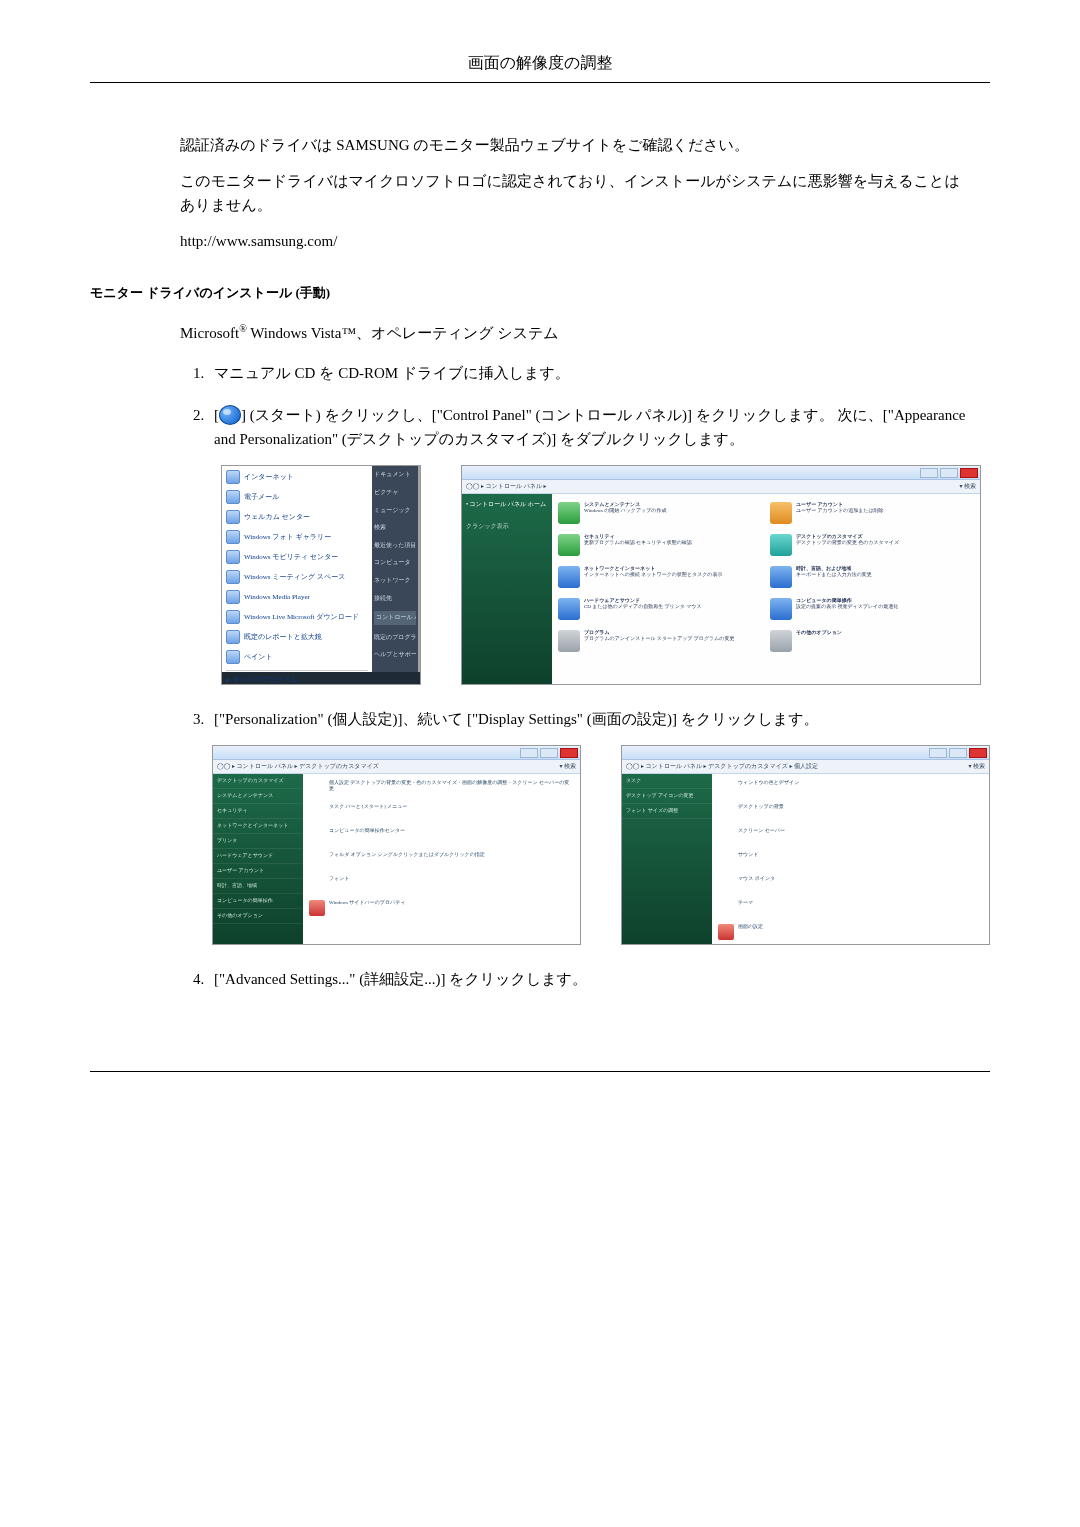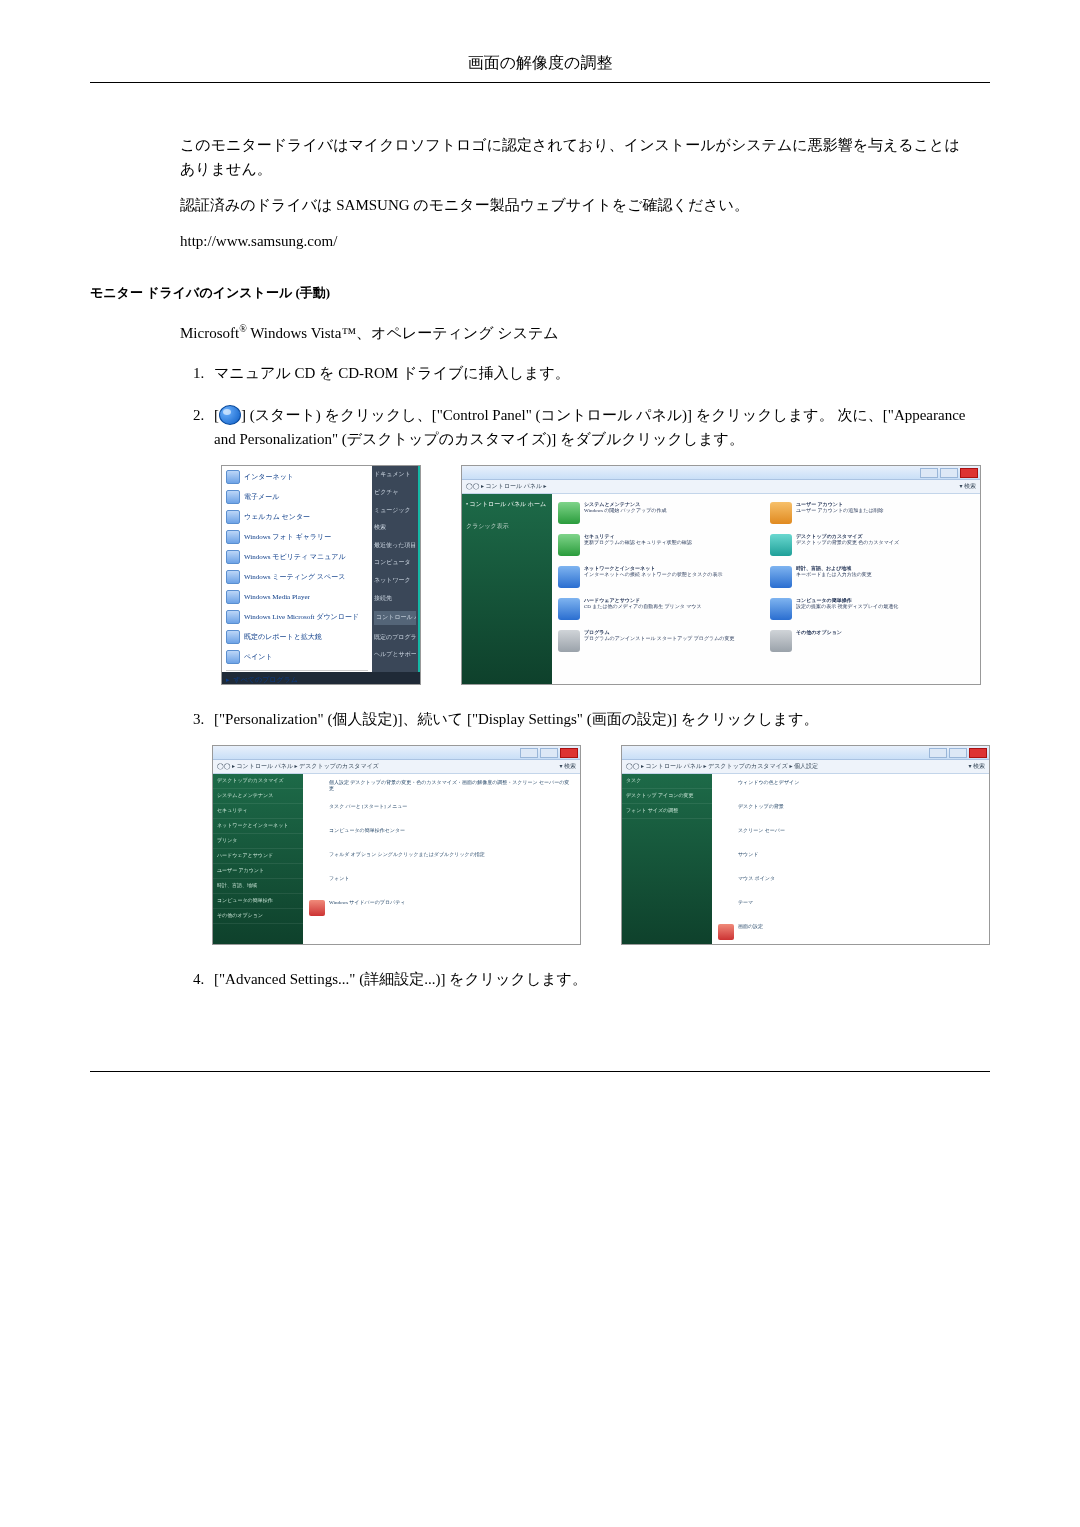--- a/index.html
+++ b/index.html
@@ -90,21 +90,21 @@
     border-radius: 50%;
   }
   .figure-row {
     display: flex;
     gap: 12px;
     justify-content: center;
     margin: 14px 0 22px -30px;
   }
   .fig {
     border: 1px solid #999;
-    background: #14b8a6;
+    background: #a3a3a3;
     position: relative;
     overflow: hidden;
     margin-left: 28px;
   }
   .fig.small { width: 200px; height: 220px; }
   .fig.wide  { width: 520px; height: 220px; }
   .fig.flat  { width: 390px; height: 200px; }
   
   .win-titlebar {
     height: 14px;
@@ -149,22 +149,22 @@
   hr.footer-rule{ border:none; border-top:1px solid #000; margin-top:80px;}
 </style>
 </head>
 <body>
 
 <div class="page">
 
   <div class="header-title">画面の解像度の調整</div>
 
   <div class="note-block">
+    <p class="note-text">認証済みのドライバは SAMSUNG のモニター製品ウェブサイトをご確認ください。</p>
     <p class="note-text">このモニタードライバはマイクロソフトロゴに認定されており、インストールがシステムに悪影響を与えることはありません。</p>
-    <p class="note-text">認証済みのドライバは SAMSUNG のモニター製品ウェブサイトをご確認ください。</p>
     <p class="note-text">http://www.samsung.com/</p>
   </div>
 
   <div class="section-title">モニター ドライバのインストール (手動)</div>
 
   <p class="os-line">
     <span>Microsoft</span><sup>®</sup><span> Windows Vista™、オペレーティング システム</span>
   </p>
 
   <ol class="steps">
@@ -188,21 +188,21 @@
             <div class="item">
                 <span class="ic"></span>
                 <span>ウェルカム センター</span>
               </div>
             <div class="item">
                 <span class="ic"></span>
                 <span>Windows フォト ギャラリー</span>
               </div>
             <div class="item">
                 <span class="ic"></span>
-                <span>Windows モビリティ マニュアル</span>
+                <span>Windows モビリティ センター</span>
               </div>
             <div class="item">
                 <span class="ic"></span>
                 <span>Windows ミーティング スペース</span>
               </div>
             <div class="item">
                 <span class="ic"></span>
                 <span>Windows Media Player</span>
               </div>
             <div class="item">

